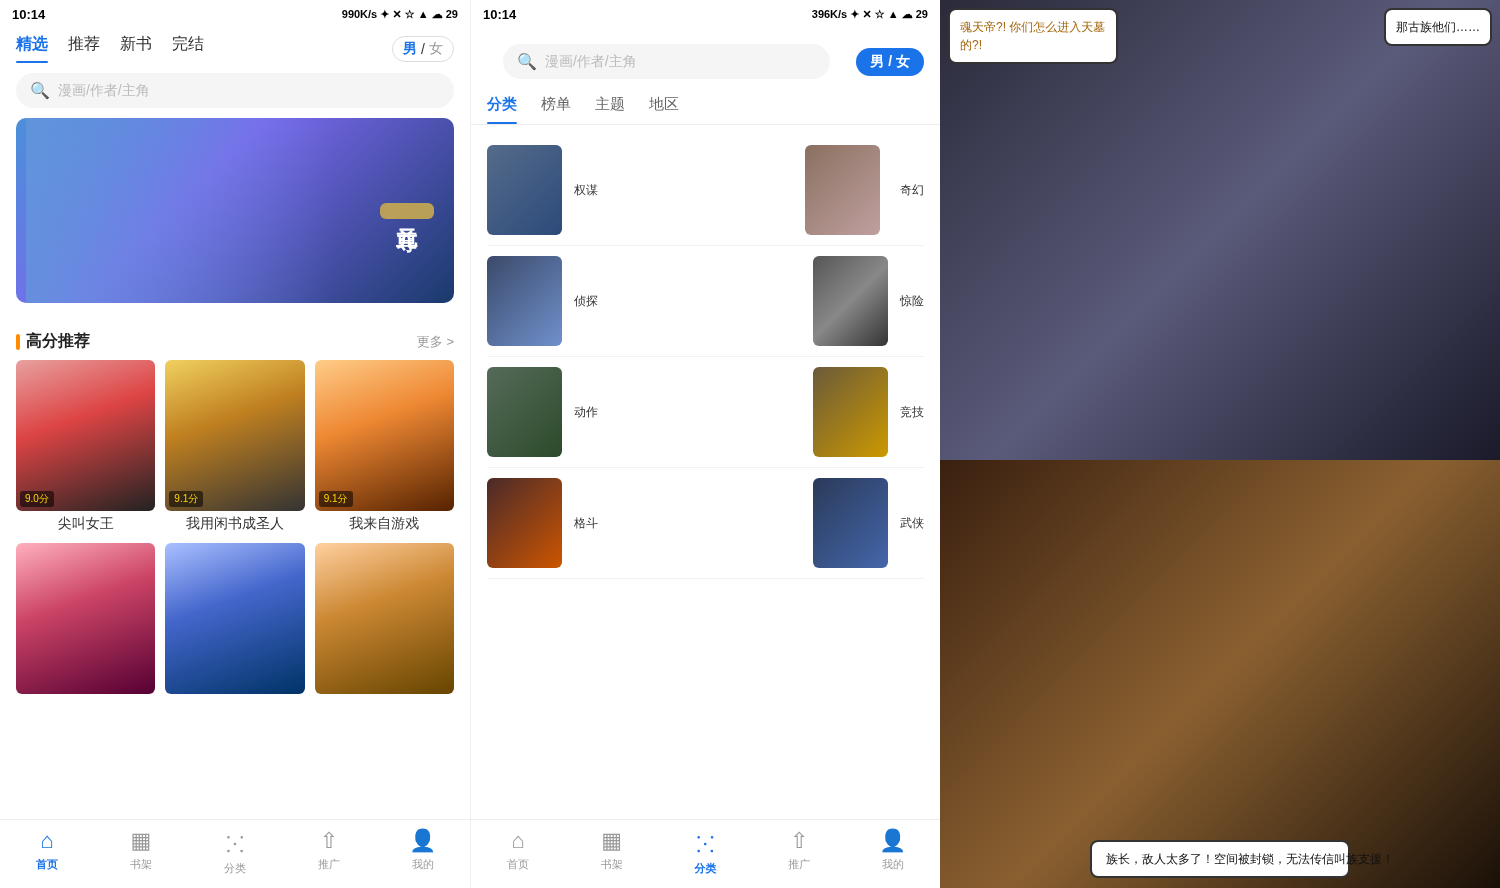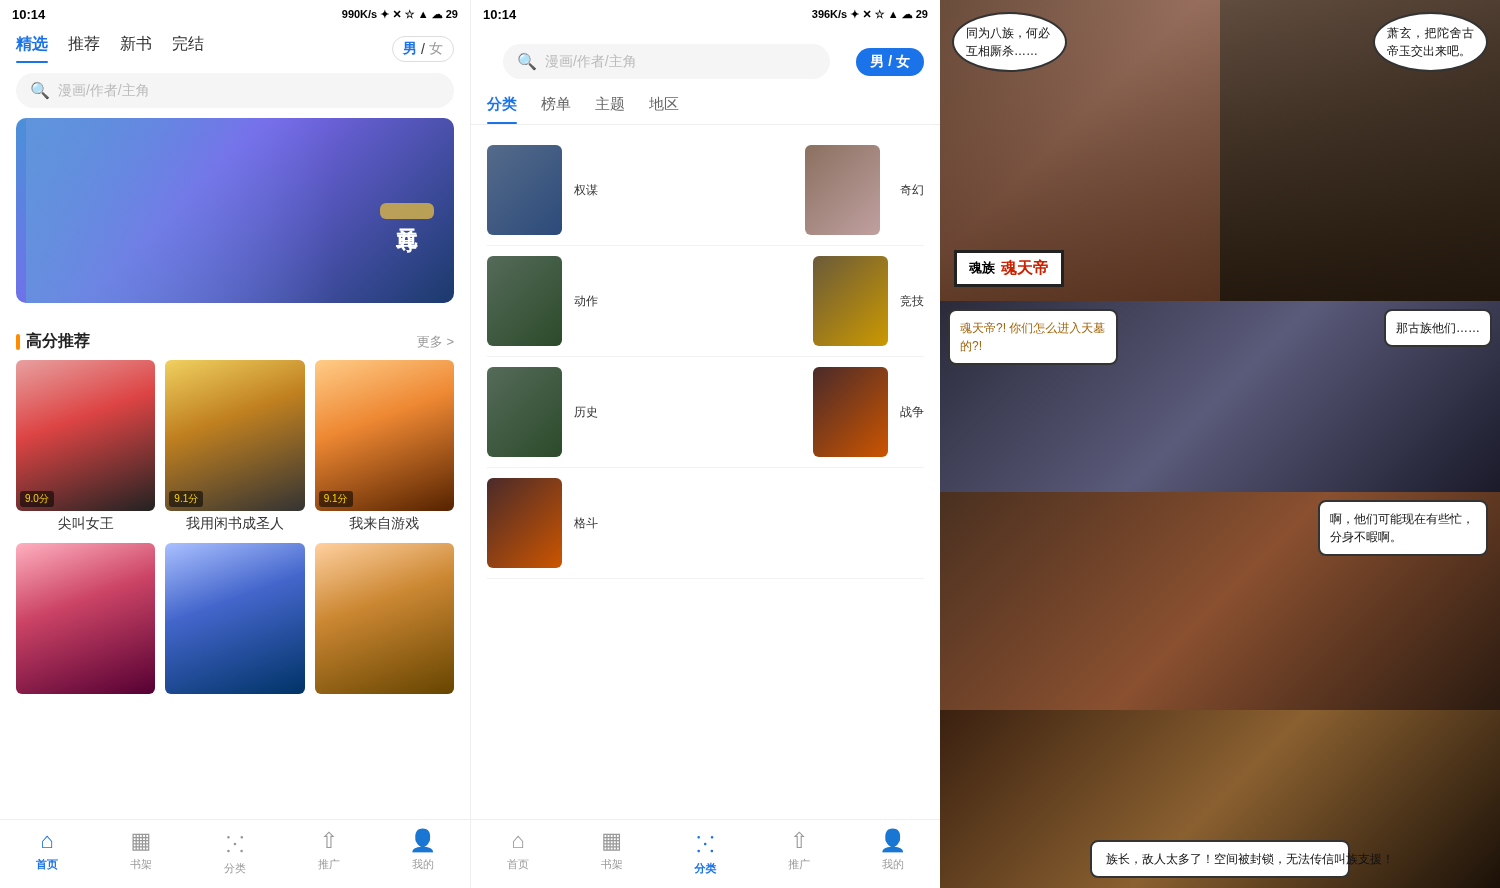--- a/index.html
+++ b/index.html
@@ -527,42 +527,46 @@
 
     <div class="category-row">
       <div class="cat-thumb cat-t1"></div>
       <span class="cat-name">权谋</span>
       <div style="margin-left:auto; display:flex; align-items:center; gap:20px;">
         <div class="cat-thumb cat-t2"></div>
         <span class="cat-name">奇幻</span>
       </div>
     </div>
 
+    <div class="category-row">
+      <div class="cat-thumb cat-t3"></div>
+      <span class="cat-name">侦探</span>
+      <div style="margin-left:auto; display:flex; align-items:center; gap:12px;">
+        <div class="cat-thumb cat-t4"></div>
+        <span class="cat-name">惊险</span>
+      </div>
+    </div>
 
     <div class="category-row">
       <div class="cat-thumb cat-t5"></div>
       <span class="cat-name">动作</span>
       <div style="margin-left:auto; display:flex; align-items:center; gap:12px;">
         <div class="cat-thumb cat-t6"></div>
         <span class="cat-name">竞技</span>
       </div>
     </div>
 
-    <div class="category-row">
-      <div class="cat-thumb cat-t5"></div>
-      <span class="cat-name">历史</span>
-      <div style="margin-left:auto; display:flex; align-items:center; gap:12px;">
-        <div class="cat-thumb cat-t7"></div>
-        <span class="cat-name">战争</span>
-      </div>
-    </div>
 
     <div class="category-row">
       <div class="cat-thumb cat-t7"></div>
       <span class="cat-name">格斗</span>
+      <div style="margin-left:auto; display:flex; align-items:center; gap:12px;">
+        <div class="cat-thumb cat-t8"></div>
+        <span class="cat-name">武侠</span>
+      </div>
     </div>
 
   </div>
 
   <div class="bottom-nav">
     <div class="nav-item">
       <span class="nav-icon">⌂</span>
       <span class="nav-label">首页</span>
     </div>
     <div class="nav-item">
@@ -581,41 +585,25 @@
       <span class="nav-icon">👤</span>
       <span class="nav-label">我的</span>
     </div>
   </div>
 </div>
 
 <div class="panel3">
 
   <div class="manga-page">
 
-    <div class="mp1 manga-panel" style="position:relative;">
-      <div style="position:absolute;top:0;left:0;width:50%;height:100%;background:linear-gradient(180deg,rgba(180,120,100,0.3),rgba(80,40,20,0.7));"></div>
-      <div style="position:absolute;top:0;right:0;width:50%;height:100%;background:linear-gradient(180deg,rgba(60,50,40,0.5),rgba(30,20,10,0.9));"></div>
-
-      <div style="position:absolute;top:12px;left:12px;background:#fff;border:2px solid #333;border-radius:50%;padding:10px 12px;max-width:115px;font-size:12px;line-height:1.5;color:#111;z-index:10;">同为八族，何必互相厮杀……</div>
-
-      <div style="position:absolute;top:12px;right:12px;background:#fff;border:2px solid #333;border-radius:50%;padding:10px 12px;max-width:115px;font-size:12px;line-height:1.5;color:#111;z-index:10;text-align:justify;">萧玄，把陀舍古帝玉交出来吧。</div>
-
-      <div style="position:absolute;bottom:14px;left:14px;background:#fff;border:3px solid #222;padding:5px 12px;font-size:13px;font-weight:700;z-index:10;display:flex;gap:6px;align-items:center;">
-        <span>魂族</span>
-        <span style="color:#cc2200;font-weight:900;font-size:16px;">魂天帝</span>
-      </div>
-    </div>
 
     <div class="manga-panel mp2-bubbles" style="flex:1.4;background:linear-gradient(135deg,#2a2a3a 0%,#5a5a7a 50%,#1a1a2a 100%);position:relative;">
       <div style="position:absolute;top:8px;left:8px;background:#fff;border:2px solid #333;border-radius:8px;padding:8px 10px;max-width:170px;font-size:12px;line-height:1.5;color:#a16207;z-index:10;">魂天帝?! 你们怎么进入天墓的?!</div>
       <div style="position:absolute;top:8px;right:8px;background:#fff;border:2px solid #333;border-radius:8px;padding:8px 10px;max-width:130px;font-size:12px;line-height:1.5;color:#111;z-index:10;">那古族他们……</div>
     </div>
 
-    <div class="manga-panel" style="flex:1.6;background:linear-gradient(135deg,#4a3020 0%,#8a5030 50%,#2a1a10 100%);position:relative;">
-      <div style="position:absolute;top:8px;right:12px;background:#fff;border:2px solid #333;border-radius:8px;padding:8px 10px;max-width:170px;font-size:12px;line-height:1.5;color:#111;z-index:10;">啊，他们可能现在有些忙，分身不暇啊。</div>
-    </div>
 
     <div class="manga-panel" style="flex:1.3;background:linear-gradient(135deg,#3a2010 0%,#8a6030 50%,#1a1008 100%);position:relative;">
       <div style="position:absolute;bottom:10px;left:50%;transform:translateX(-50%);background:#fff;border:2px solid #333;border-radius:8px;padding:8px 14px;max-width:260px;font-size:12px;line-height:1.5;color:#111;z-index:10;text-align:center;white-space:nowrap;">族长，敌人太多了！空间被封锁，无法传信叫族支援！</div>
     </div>
 
   </div>
 </div>
 
 </body></html>

